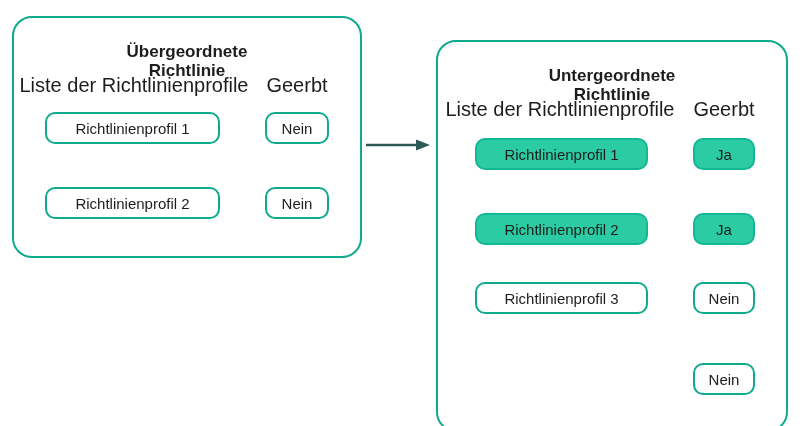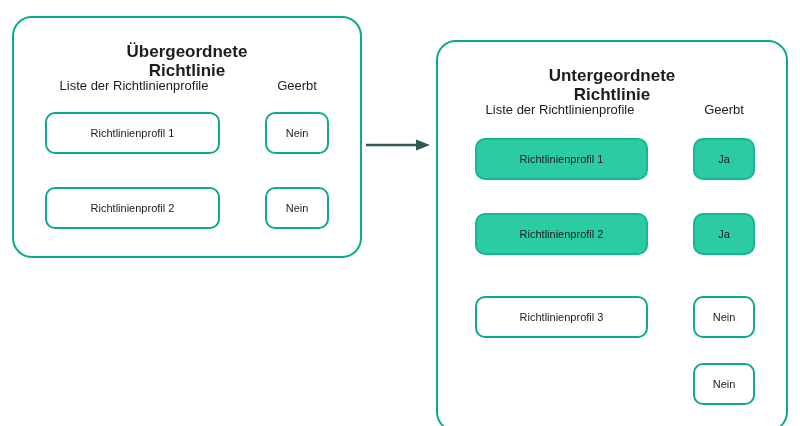--- a/index.html
+++ b/index.html
@@ -39,49 +39,49 @@
     line-height: 19px;
     font-weight: bold;
     color: var(--ink);
   }
   .panel-title span { display: block; }
 
   .hdr {
     position: absolute;
     top: 59px;
     text-align: center;
-    font-size: 13px;
+    font-size: 20px;
     line-height: 17px;
     color: var(--ink);
     white-space: nowrap;
   }
   .left  .hdr-list { left: 0;     width: 240px; }
   .left  .hdr-inh  { left: 223px; width: 120px; }
   .right .hdr-list { left: 0;     width: 244px; }
   .right .hdr-inh  { left: 226px; width: 120px; }
 
   .row { position: absolute; left: 0; right: 0; height: 46px; }
   .left  .row1 { top: 94px; }
   .left  .row2 { top: 169px; }
   .right .row1 { top: 96px; }
   .right .row2 { top: 171px; }
-  .right .row3 { top: 254px; }
+  .right .row3 { top: 240px; }
   .right .row4 { top: 321px; }
 
   .profile, .badge {
     position: absolute;
     top: 0;
-    height: 42px;
+    height: 32px;
     border: 2px solid var(--teal);
     border-radius: 10px;
     background: #ffffff;
     display: flex;
     align-items: center;
     justify-content: center;
-    font-size: 11px;
+    font-size: 15px;
     color: var(--ink);
     white-space: nowrap;
   }
   .left  .profile { left: 31px; width: 175px; }
   .left  .badge   { left: 251px; width: 64px; }
   .right .profile { left: 37px; width: 173px; }
   .right .badge   { left: 255px; width: 62px; }
 
   .row.filled .profile,
   .row.filled .badge {

